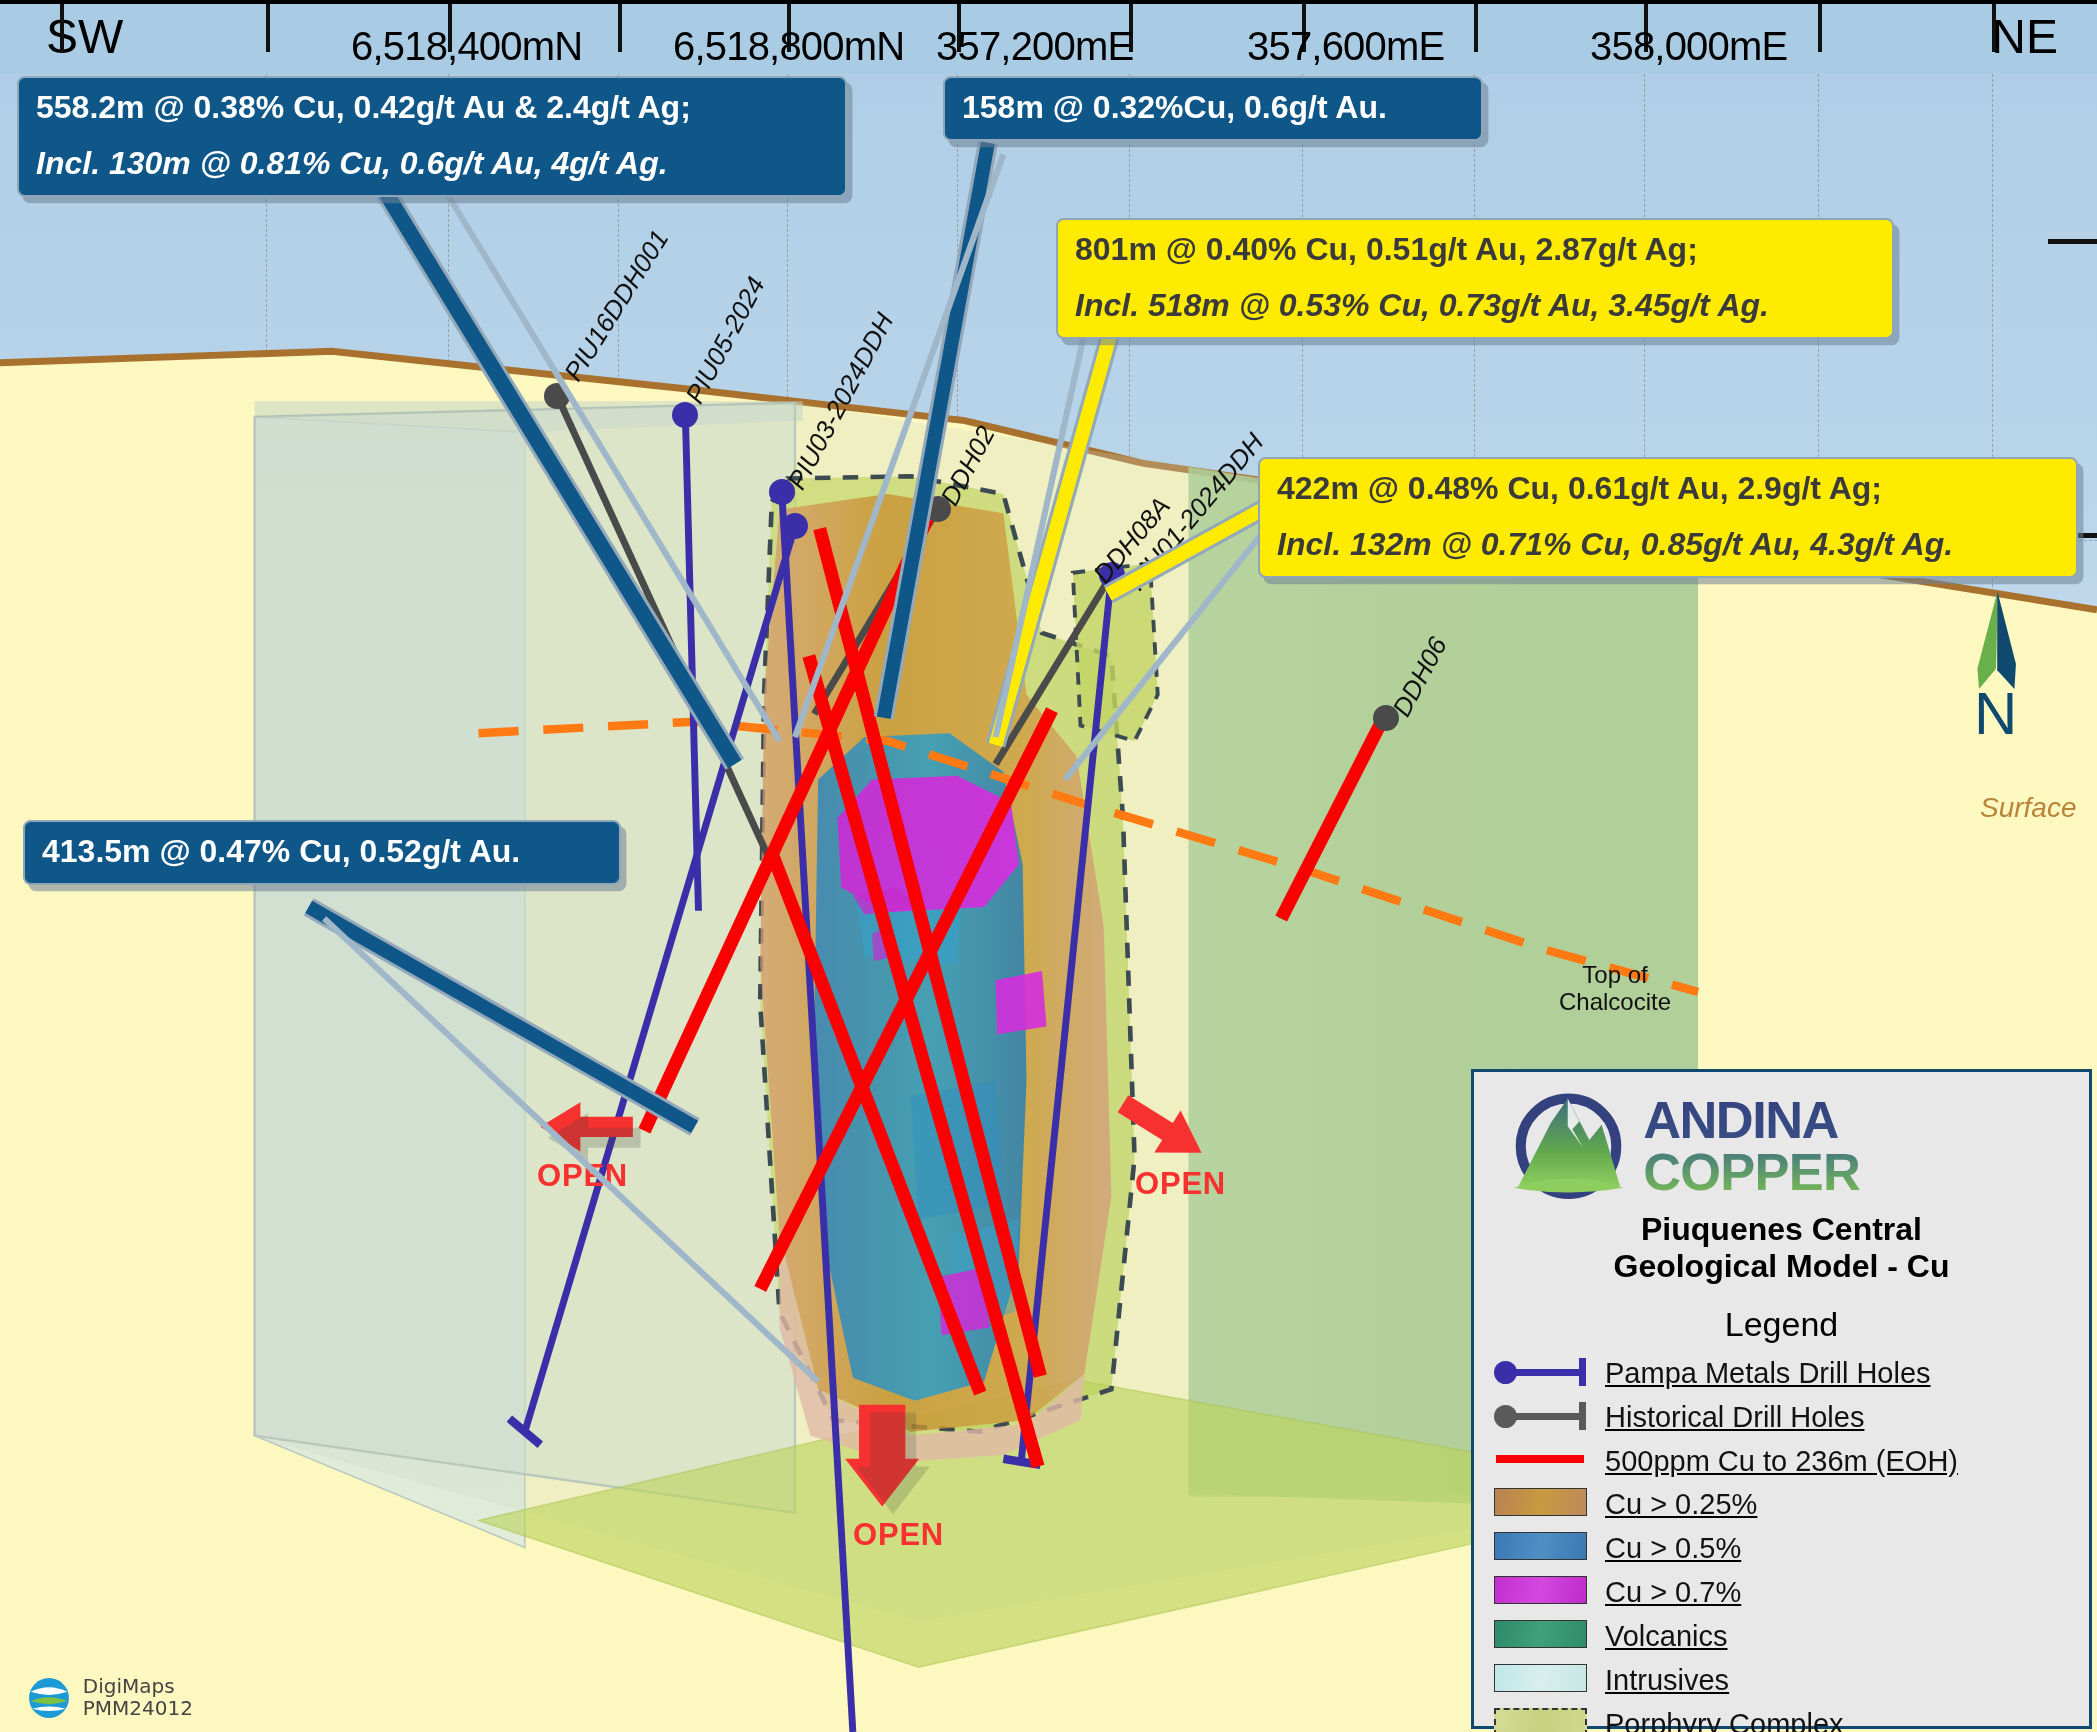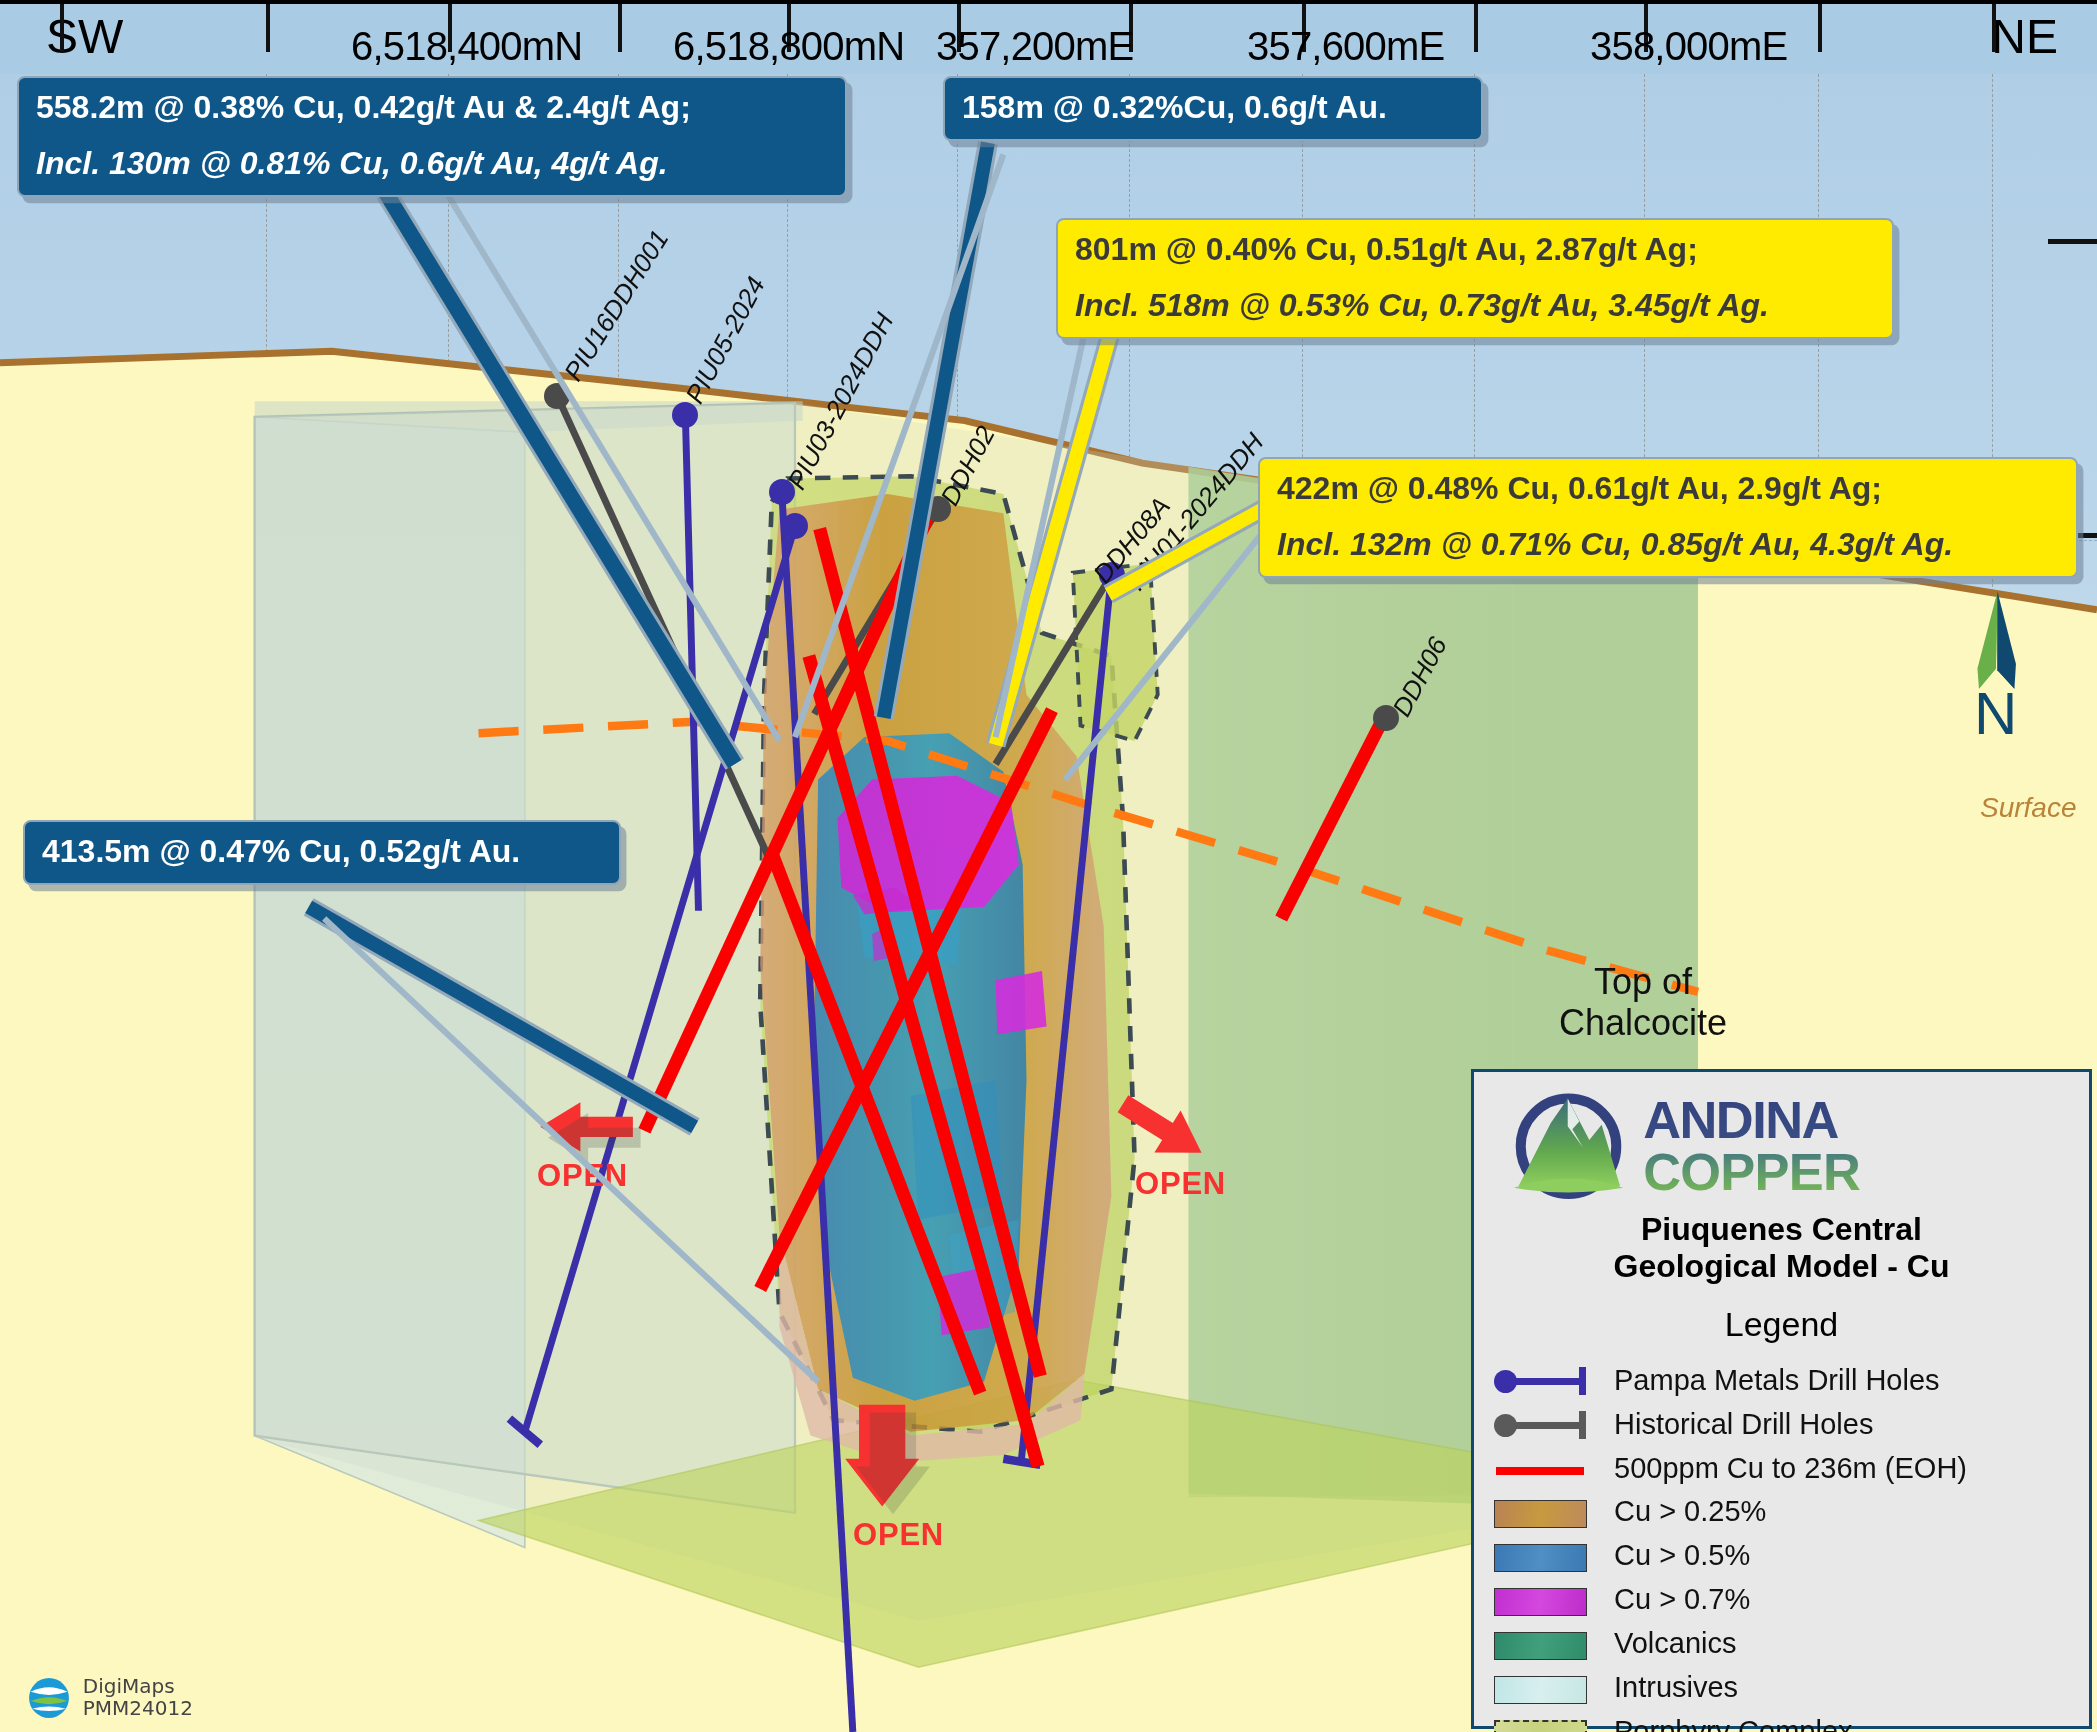--- a/index.html
+++ b/index.html
@@ -56,37 +56,37 @@
   .opentxt { position:absolute; color:#f73030; font-weight:700; font-size:31px; z-index:52;
              font-stretch:condensed; letter-spacing:0.8px;}
 
   
   .legendbox {
     position:absolute; left:1471px; top:1069px; width:621px; height:660px;
     background:#e8e8e8; border:3.9px solid #10496f; z-index:70; padding:17px 20px;
   }
   .legend-title { text-align:center; font-size:32px; font-weight:700; color:#000; line-height:1.16; margin-top:6.2px;}
   .legend-head  { text-align:center; font-size:34px; font-weight:400; color:#000; margin:20px 0 12.4px; }
-  .legrow { display:flex; align-items:flex-end; gap:27px; margin-bottom:3.9px; height:40px; }
+  .legrow { display:flex; align-items:flex-start; gap:18px; margin-bottom:3.9px; height:40px;text-decoration:underline; }
   .legrow .lab { font-size:29px; color:#111; white-space:nowrap; }
   .sw { width:93px; height:28px; flex:none; position:relative; }
   .sw.dh-sym { height:31px; }
   .sw.dh-sym .bar { position:absolute; left:17px; top:12.4px; width:74px; height:7px; }
   .sw.dh-sym .dot { position:absolute; left:0; top:4.6px; width:23px; height:23px; border-radius:50%; }
   .sw.dh-sym .cap { position:absolute; left:85px; top:1.5px; width:7px; height:28px; }
   .sw.redline { }
   .sw.redline .bar { position:absolute; left:1.5px; top:10.8px; width:88px; height:7.7px; background:#fb0000; }
   .sw.patch { border:1.5px solid #333; }
 
   
   .narrow { position:absolute; z-index:58; }
   .nletter { position:absolute; font-size:60px; color:#10496f; font-weight:400; z-index:58;}
 
   .surfacetxt { position:absolute; font-size:28px; color:#b9843a; font-style:italic; z-index:50; }
-  .chalco { position:absolute; font-size:36px; color:#111; text-align:center; line-height:1.14; z-index:50;}
+  .chalco { position:absolute; font-size:24px; color:#111; text-align:center; line-height:1.14; z-index:50;}
 
   
   .digimaps { position:absolute; left:26px; top:1675px; z-index:60; display:flex; align-items:center; gap:10.8px;}
   .digimaps .txt { font-size:20px; color:#444; line-height:1.08; font-family:"DejaVu Sans", sans-serif;}
 
   
   .logo-wrap { display:flex; align-items:center; justify-content:center; gap:9.3px; }
 </style>
 </head>
 <body>

